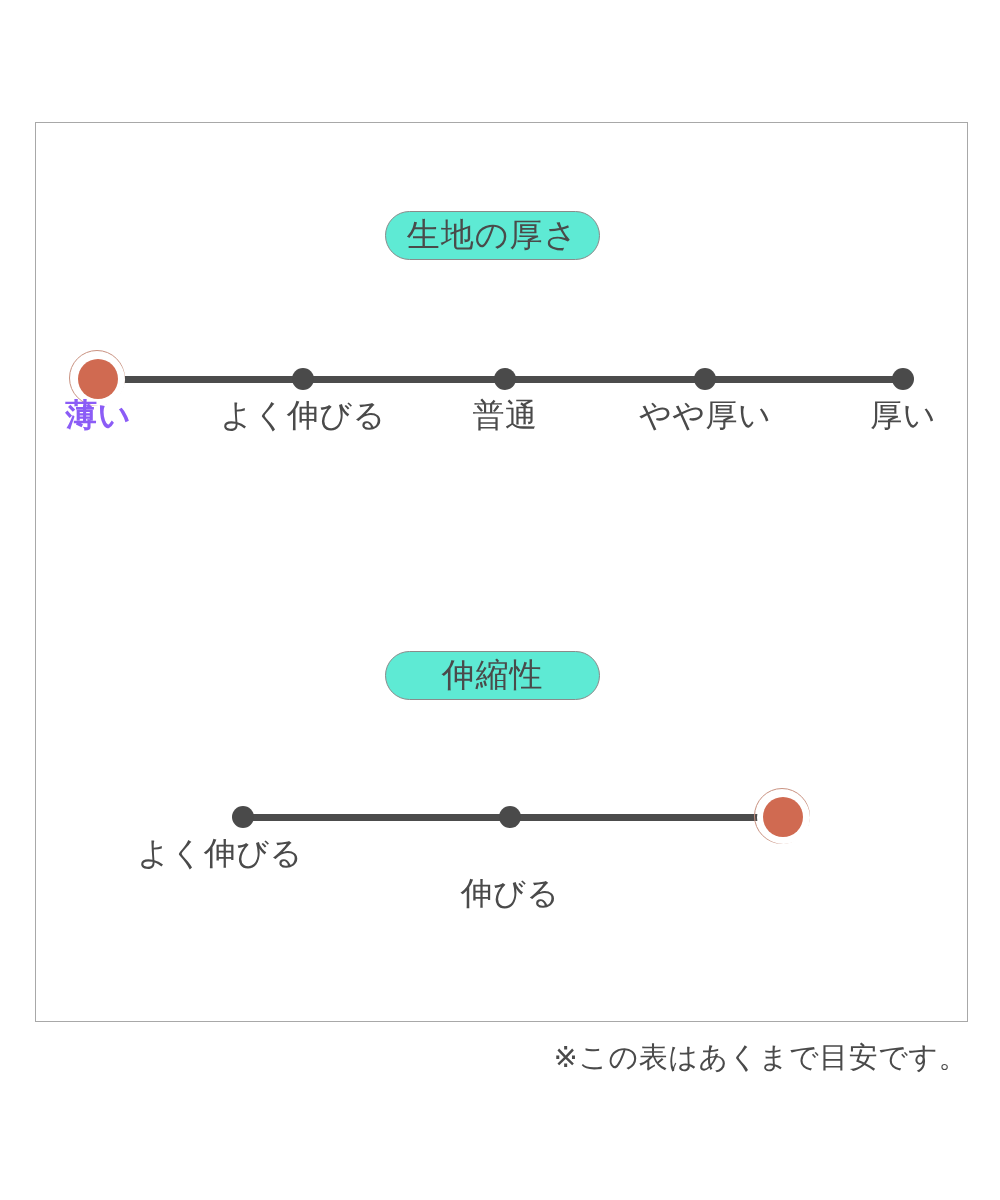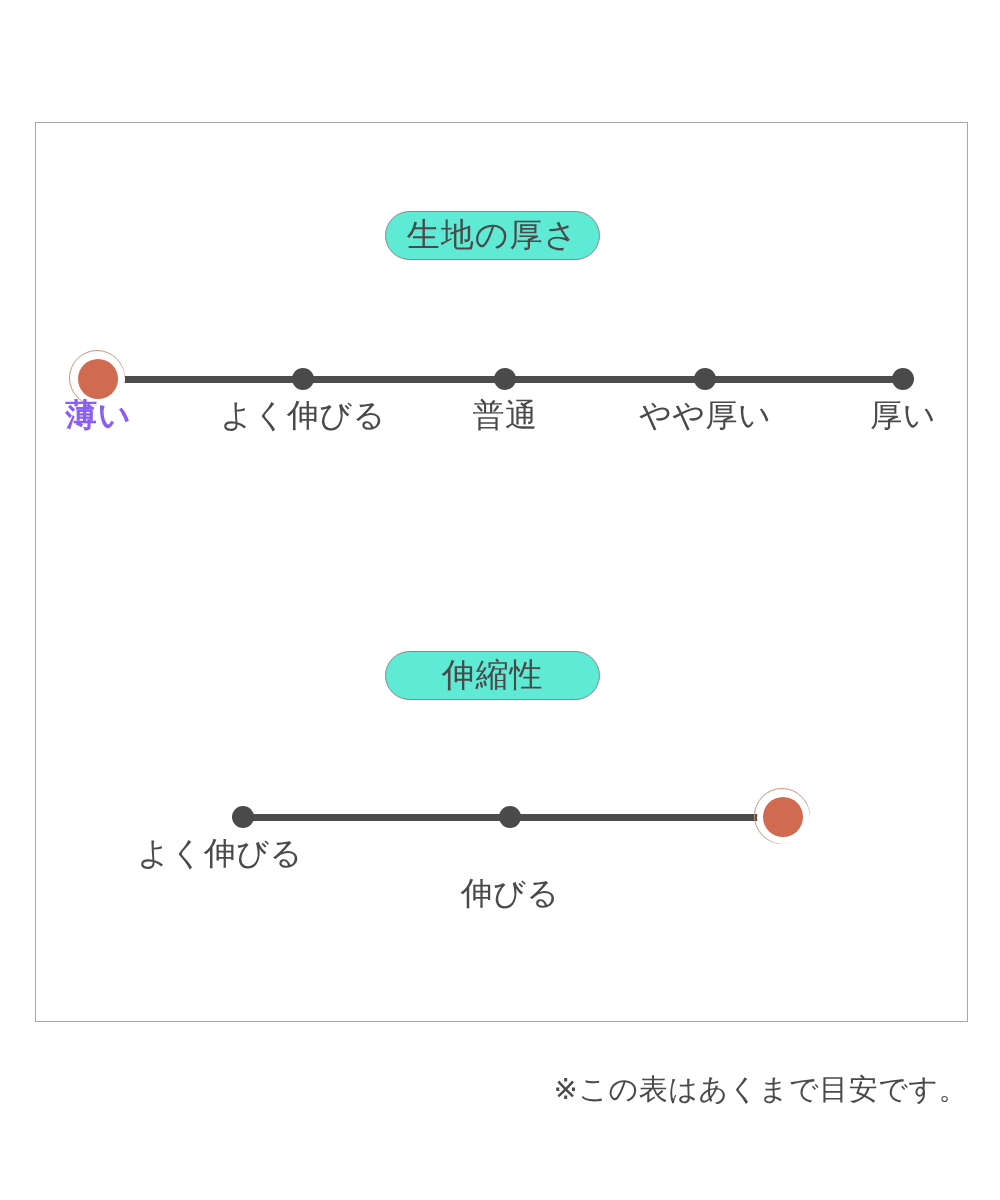--- a/index.html
+++ b/index.html
@@ -138,21 +138,20 @@
 
   
   .footnote {
     position: absolute;
     right: 32px;
     top: 1038px;
     font-size: 29px;
     color: #4a4a4a;
     white-space: nowrap;
     letter-spacing: 0.5px;
-    margin-top: 32px;
   }
 </style>
 </head>
 <body>
 
 <div id="page">
 
   <div class="frame"></div>
 
   <div class="badge badge-thickness">

